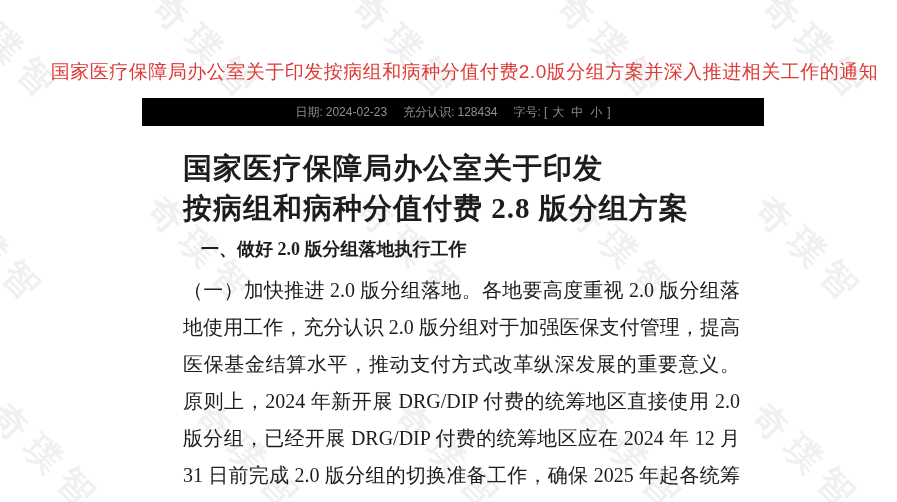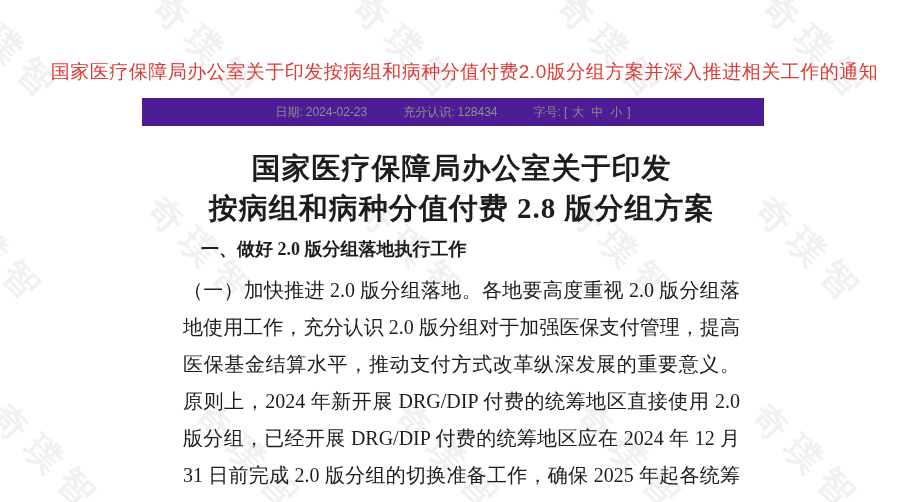--- a/index.html
+++ b/index.html
@@ -36,27 +36,27 @@
     font-weight: 400;
     letter-spacing: 0.5px;
     z-index: 2;
   }
   .meta-bar {
     position: absolute;
     top: 98px;
     left: 142px;
     width: 622px;
     height: 28px;
-    background: #4c1d95;
+    background: #000000;
     color: #8f8f8f;
     font-size: 12px;
     display: flex;
     align-items: center;
     justify-content: center;
-    gap: 36px;
+    gap: 16px;
     z-index: 2;
   }
   .meta-item { display: inline-flex; align-items: center; gap: 3px; white-space: nowrap; }
   .fontsize-link {
     color: #8f8f8f;
     text-decoration: none;
     cursor: pointer;
     margin: 0 2px;
   }
   
@@ -64,21 +64,20 @@
     position: absolute;
     top: 148px;
     left: 183px;
     width: 557px;
     color: #1d1d1d;
     font-family: "Liberation Serif", "DejaVu Serif", serif;
     z-index: 1;
   }
   .doc-title {
     margin: 0;
-    text-align: center;
     font-size: 29px;
     line-height: 40px;
     font-weight: 700;
     letter-spacing: 1px;
   }
   .doc-title .line { display: block; }
   .doc-heading {
     margin: 7px 0 0 0;
     padding-left: 18px;
     font-size: 18px;

